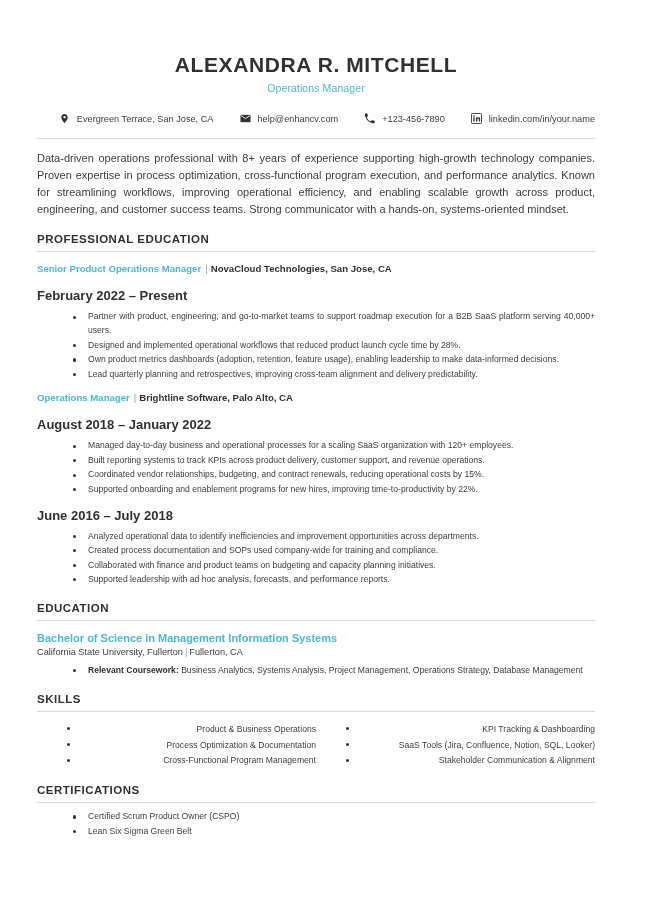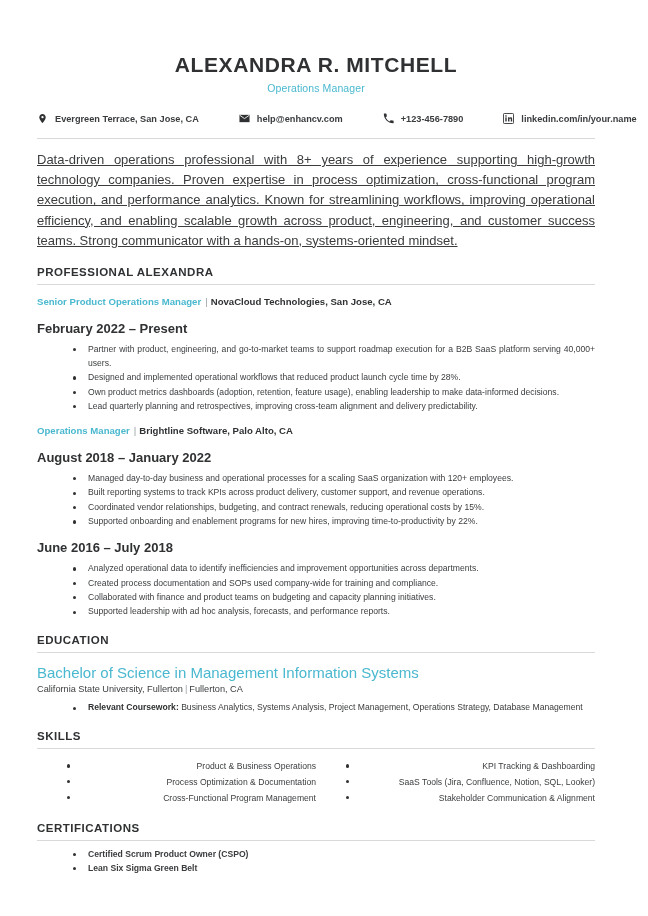--- a/index.html
+++ b/index.html
@@ -37,26 +37,25 @@
   .job-subtitle {
     font-size: 10.5px;
     color: #4ab8cf;
     margin-top: 5px;
     letter-spacing: 0.1px;
   }
 
   
   .contact-row {
     display: flex;
-    justify-content: flex-start;
+    justify-content: flex-end;
     align-items: center;
-    gap: 40px;
+    gap: 26px;
     margin-top: 19px;
     flex-wrap: nowrap;
-    font-weight: bold;
   }
   .contact-item {
     display: flex;
     align-items: center;
     gap: 7px;
     font-size: 9.2px;
     color: #3a3c3e;
     white-space: nowrap;
   }
   .contact-item .ic {
@@ -71,26 +70,25 @@
 
   
   .top-rule {
     border: 0;
     border-top: 1px solid #d8d9da;
     margin: 14px 0 0 0;
   }
 
   
   .summary {
-    font-size: 13px;
+    font-size: 11px;
     line-height: 1.55;
     color: #3a3c3e;
     text-align: justify;
     margin-top: 11px;
-    text-decoration: underline;
   }
 
   
   .section { margin-top: 15px; }
   .section-title {
     font-size: 11.5px;
     font-weight: bold;
     letter-spacing: 0.5px;
     color: #2f3133;
     margin: 0;
@@ -152,22 +150,22 @@
     top: 5.2px;
     width: 3.2px;
     height: 3.2px;
     border-radius: 50%;
     background: #2f3133;
   }
   ul.bullets li b { font-weight: bold; color: #2f3133; }
 
   
   .edu-degree {
-    font-size: 15px;
-    font-weight: normal;
+    font-size: 11px;
+    font-weight: bold;
     color: #4ab8cf;
     margin-top: 11px;
   }
   .edu-school {
     font-size: 9.2px;
     color: #3a3c3e;
     margin-top: 3px;
   }
   .edu-school .pipe { color: #9aa0a4; padding: 0 2px; }
   .edu-list { margin-top: 4px; }
@@ -176,21 +174,21 @@
   .skills-wrap {
     display: flex;
     margin-top: 10px;
   }
   .skills-col { width: 50%; }
   .skills-col ul.bullets { margin-top: 0; padding-left: 30px; }
   .skills-col ul.bullets li { text-align: right; line-height: 1.78; }
 
   
   .cert-list { margin-top: 9px; }
-  .cert-list li { text-align: left; line-height: 1.78; font-weight: bold; }
+  .cert-list li { text-align: left; line-height: 1.78; }
 </style>
 </head>
 <body>
 
 <div class="page">
 
   <div class="header">
     <div class="full-name">ALEXANDRA R. MITCHELL</div>
     <div class="job-subtitle">Operations Manager</div>
 
@@ -237,21 +235,21 @@
       </div>
 
     </div>
   </div>
 
   <hr class="top-rule">
 
   <div class="summary">Data-driven operations professional with 8+ years of experience supporting high-growth technology companies. Proven expertise in process optimization, cross-functional program execution, and performance analytics. Known for streamlining workflows, improving operational efficiency, and enabling scalable growth across product, engineering, and customer success teams. Strong communicator with a hands-on, systems-oriented mindset.</div>
 
   <div class="section">
-    <div class="section-title">PROFESSIONAL ALEXANDRA</div>
+    <div class="section-title">PROFESSIONAL EDUCATION</div>
     <hr class="section-rule">
 
     <div class="entry">
       <div class="entry-head">
         <div class="entry-left">
           <span class="entry-role">Senior Product Operations Manager</span><span class="entry-sep">|</span><span class="entry-company">NovaCloud Technologies, San Jose, CA</span>
         </div>
         <div class="entry-date">February 2022 – Present</div>
       </div>
       <ul class="bullets">

